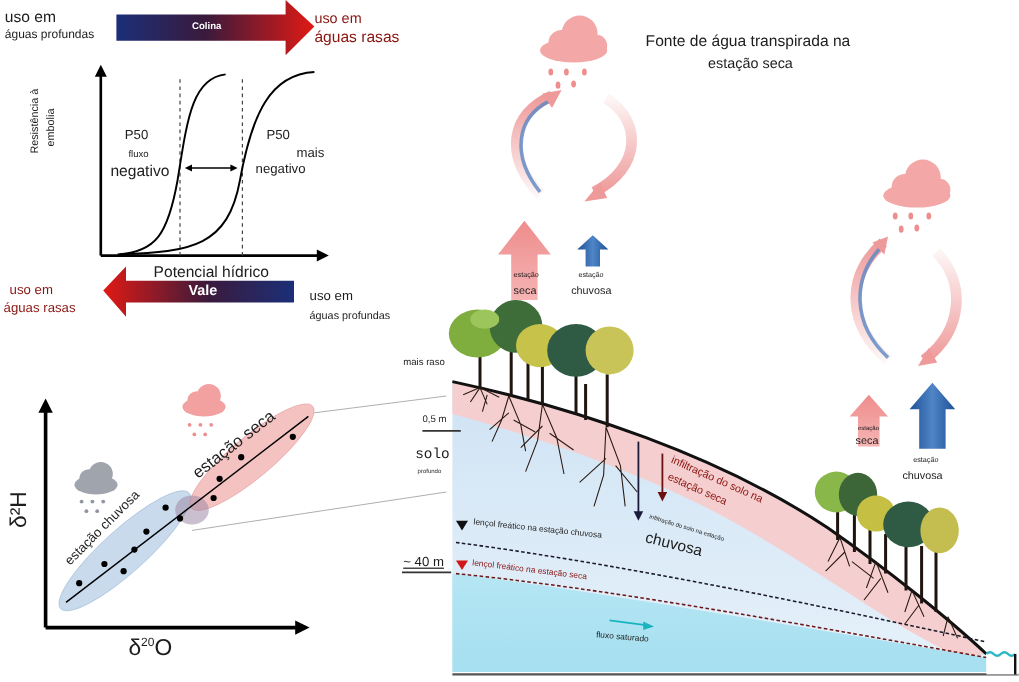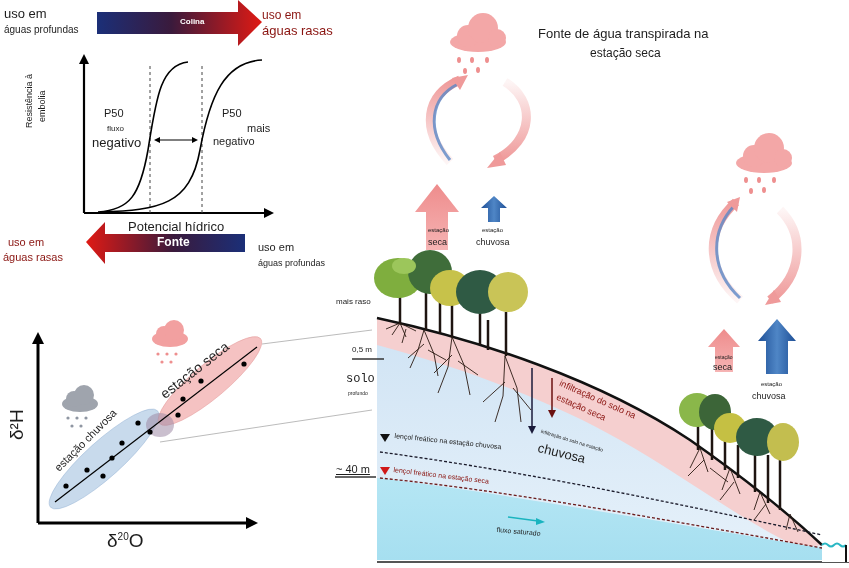--- a/index.html
+++ b/index.html
@@ -255,38 +255,38 @@
     <ellipse cx="697" cy="410" rx="18" ry="17" fill="#8ab74a"></ellipse>
     <ellipse cx="715" cy="412" rx="16" ry="18" fill="#3c6538"></ellipse>
     <ellipse cx="730" cy="428" rx="16" ry="15" fill="#c5c043"></ellipse>
     <ellipse cx="757" cy="437" rx="21" ry="19" fill="#2f5a44"></ellipse>
     <ellipse cx="783" cy="442" rx="16" ry="19" fill="#c3be4f"></ellipse>
   </g>
 </svg>
 
 <div class="t dark" style="left:4px;top:6px;font-size:13px;">uso em</div>
 <div class="t dark" style="left:4px;top:24px;font-size:10px;">águas profundas</div>
-<div class="t" style="left:160px;top:17px;font-size:8px;color:#fff;font-weight:bold;margin-left:20px;">Colina</div>
+<div class="t" style="left:160px;top:17px;font-size:8px;color:#fff;font-weight:bold;">Colina</div>
 <div class="t red" style="left:262px;top:8px;font-size:12px;">uso em</div>
 <div class="t red" style="left:262px;top:23px;font-size:13px;">águas rasas</div>
 
 <div class="t dark" style="left:24px;top:128px;font-size:9px;transform:rotate(-90deg);transform-origin:left top;">Resistência à</div>
 <div class="t dark" style="left:37px;top:122px;font-size:9px;transform:rotate(-90deg);transform-origin:left top;">embolia</div>
 <div class="t dark" style="left:128px;top:219px;font-size:13px;">Potencial hídrico</div>
 
 <div class="t dark" style="left:104px;top:107px;font-size:11px;">P50</div>
 <div class="t dark" style="left:107px;top:124px;font-size:8px;">fluxo</div>
 <div class="t dark" style="left:92px;top:135px;font-size:13px;">negativo</div>
 <div class="t dark" style="left:222px;top:107px;font-size:11px;">P50</div>
 <div class="t dark" style="left:224px;top:122px;font-size:11px;margin-left:23px;">mais</div>
 <div class="t dark" style="left:213px;top:135px;font-size:11px;">negativo</div>
 
 <div class="t red" style="left:8px;top:236px;font-size:11px;">uso em</div>
 <div class="t red" style="left:3px;top:251px;font-size:11px;">águas rasas</div>
-<div class="t" style="left:157px;top:235px;font-size:12px;color:#fff;font-weight:bold;">Fonte</div>
+<div class="t" style="left:157px;top:235px;font-size:12px;color:#fff;font-weight:bold;">Vale</div>
 <div class="t dark" style="left:258px;top:241px;font-size:11px;">uso em</div>
 <div class="t dark" style="left:258px;top:258px;font-size:9px;">águas profundas</div>
 
 <div class="t dark" style="left:6px;top:440px;font-size:19px;transform:rotate(-90deg);transform-origin:left top;">δ²H</div>
 <div class="t dark" style="left:107px;top:530px;font-size:19px;"><span>δ</span><sup style="font-size:10px;">20</sup><span>O</span></div>
 <div class="t dark" style="left:52px;top:465px;font-size:11px;transform:rotate(-45deg);transform-origin:left top;">estação chuvosa</div>
 <div class="t dark" style="left:157px;top:389px;font-size:14px;transform:rotate(-38deg);transform-origin:left top;">estação seca</div>
 
 <div class="t dark" style="left:538px;top:26px;font-size:13px;">Fonte de água transpirada na</div>
 <div class="t dark" style="left:590px;top:46px;font-size:12px;">estação seca</div>

